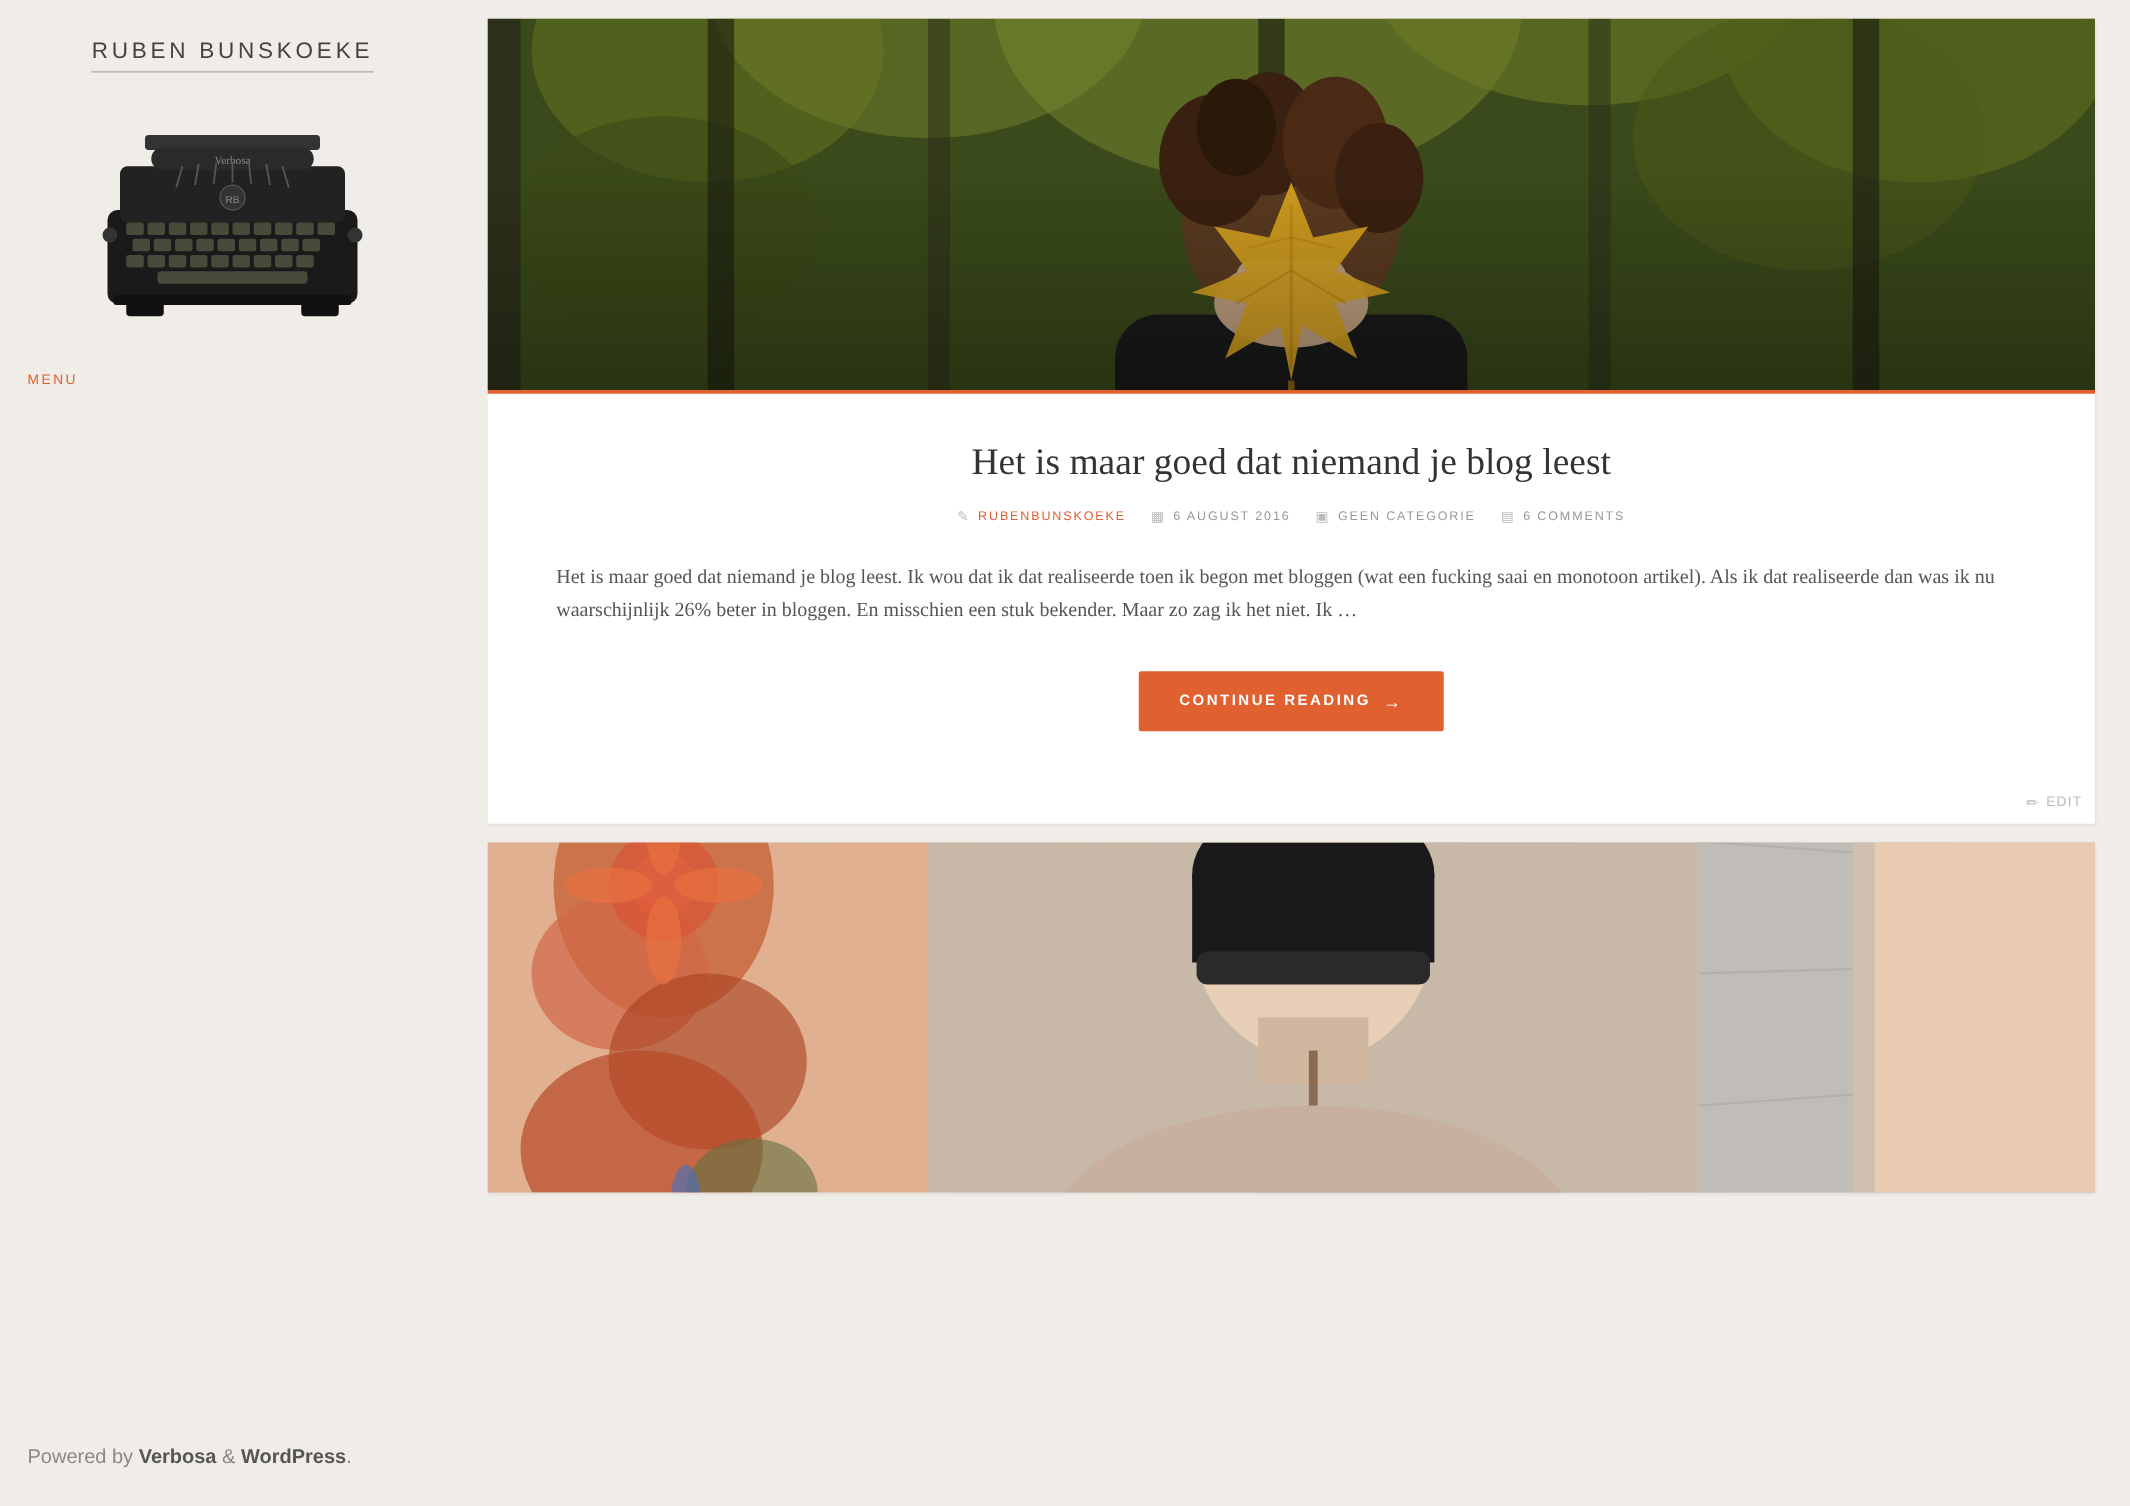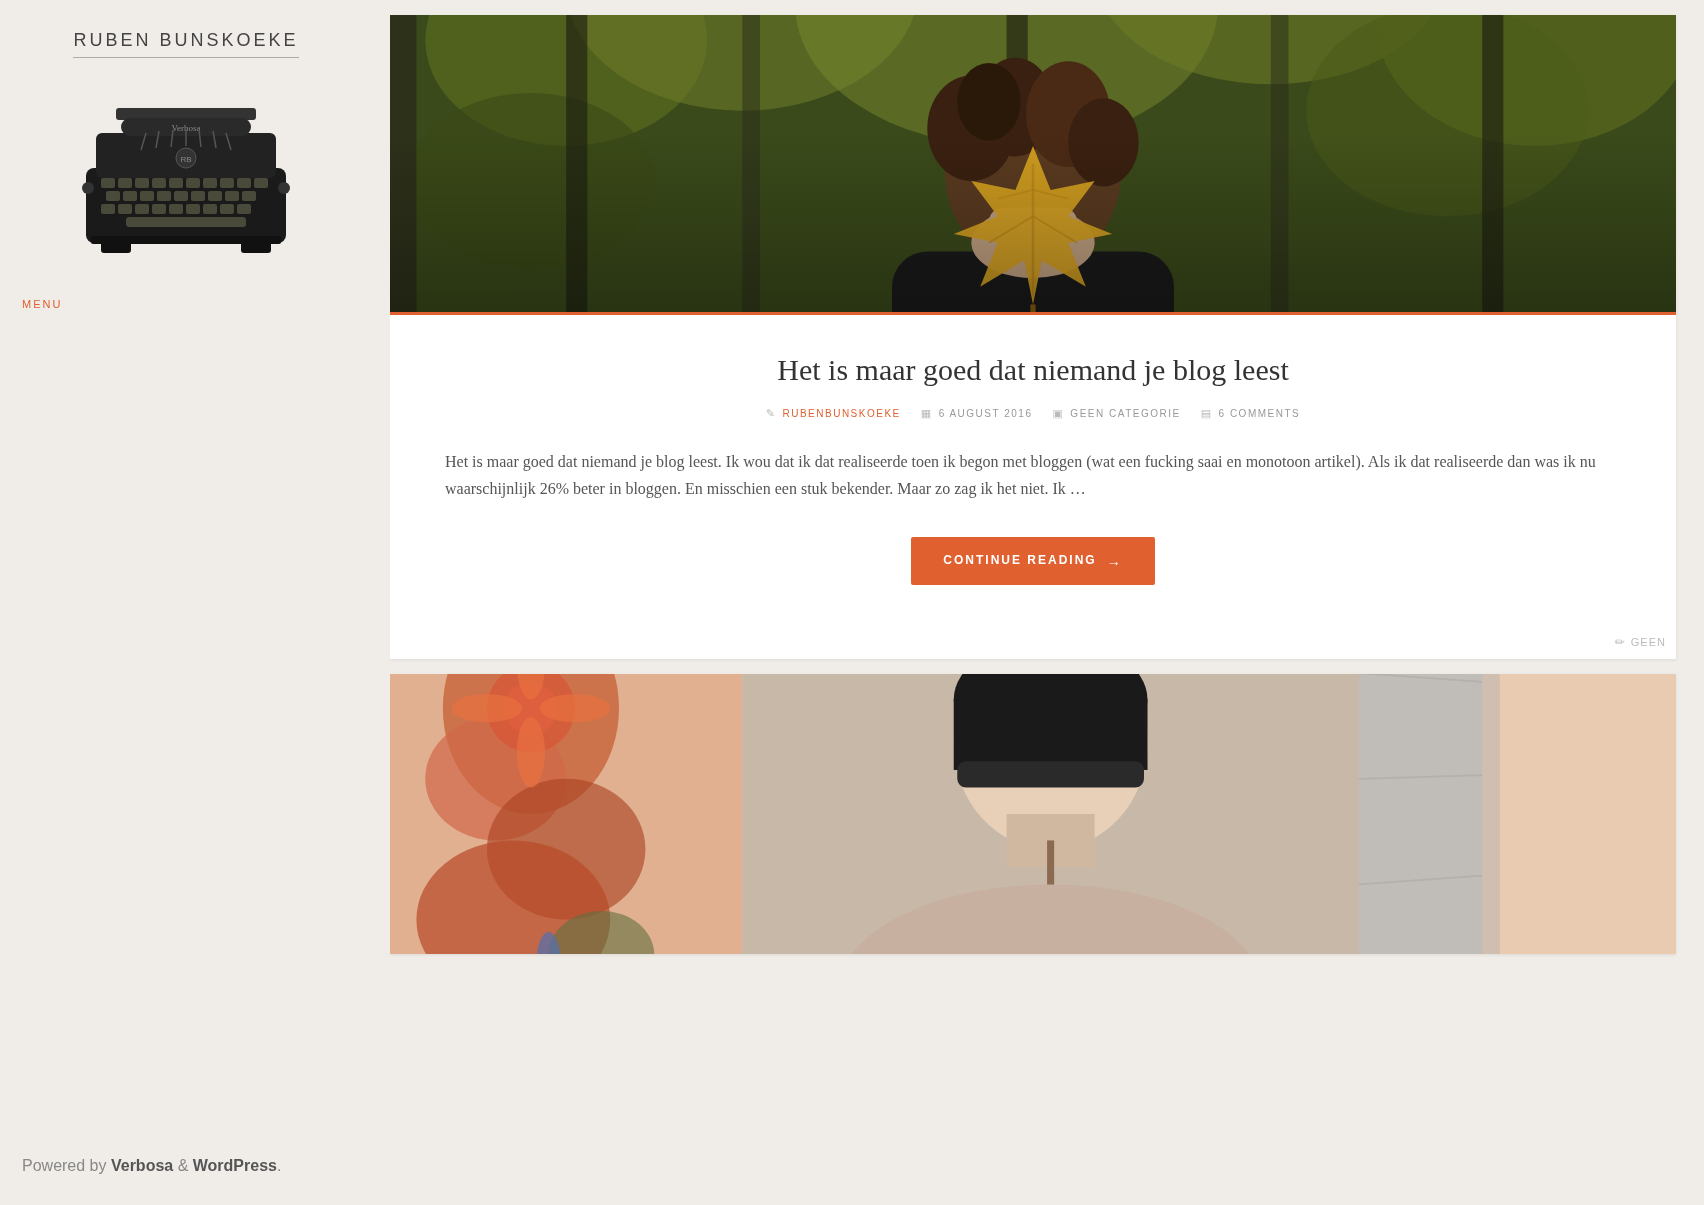--- a/index.html
+++ b/index.html
@@ -406,21 +406,21 @@
         <button class="continue-reading-btn">
           <span>CONTINUE READING</span>
           <span class="btn-arrow">→</span>
         </button>
       </div>
     </div>
 
     <div class="post-footer">
       <a href="#" class="edit-link">
         <span class="pencil-icon">✏</span>
-        <span>GEEN</span>
+        <span>EDIT</span>
       </a>
     </div>
   </article>
 
   <article class="post-card">
     <div class="hero-image-2">
       <svg width="100%" height="280" viewBox="0 0 730 280" preserveAspectRatio="xMidYMid slice" xmlns="http://www.w3.org/2000/svg">
 
         <rect width="730" height="280" fill="#d8ccc0"></rect>
 

